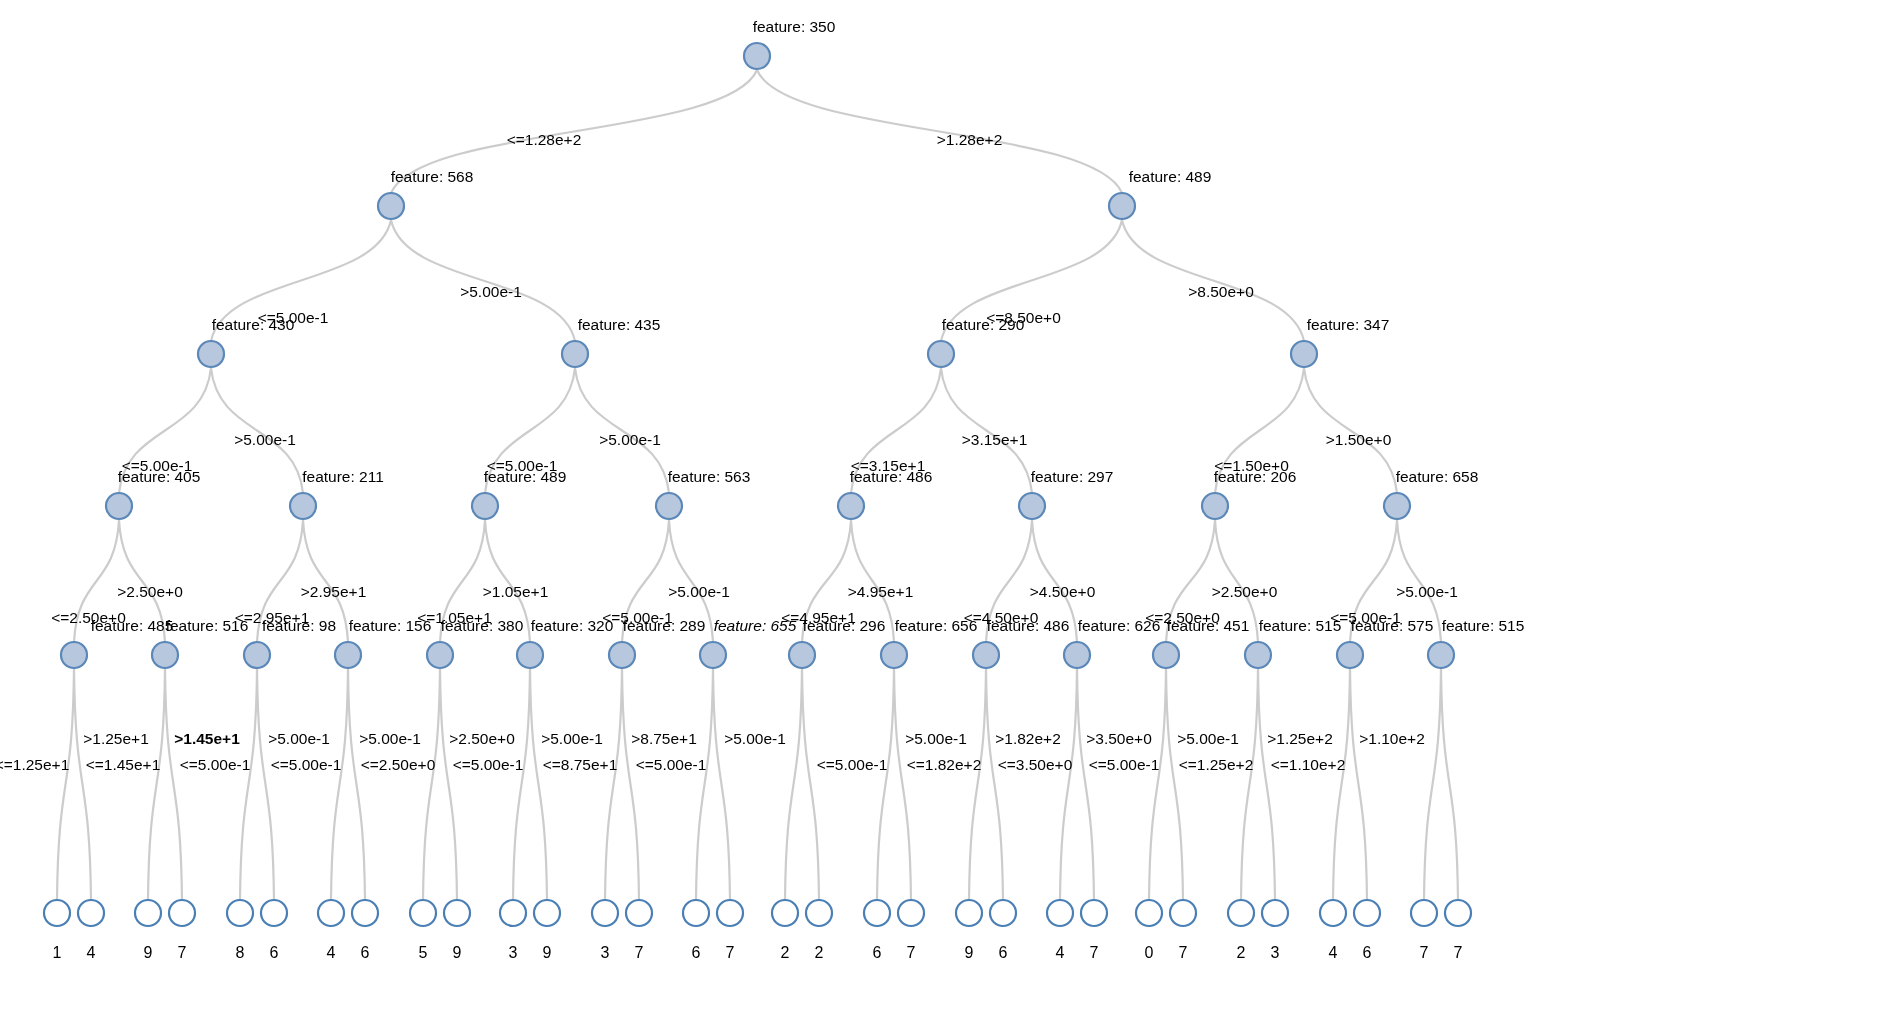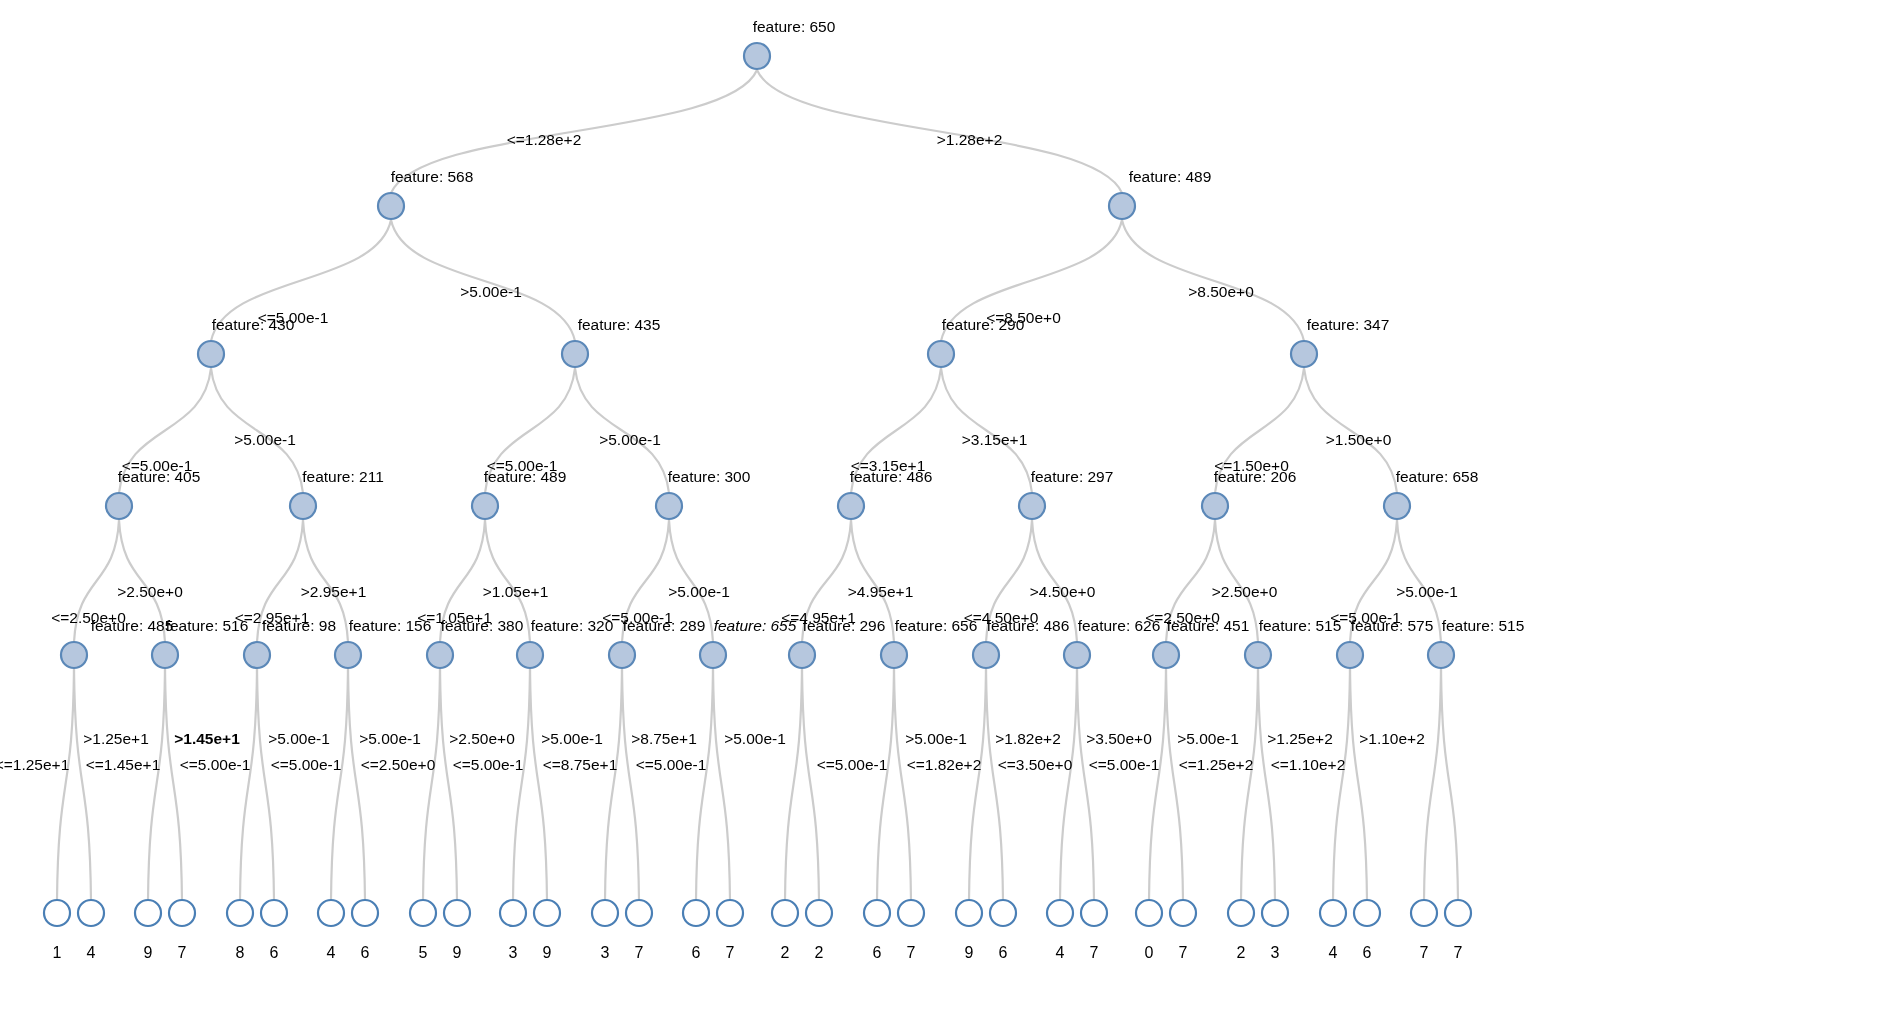--- a/index.html
+++ b/index.html
@@ -197,31 +197,31 @@
       <div class="lbl edge-label" style="left: 944px; top: 765px;">&lt;=1.82e+2</div>
       <div class="lbl edge-label" style="left: 1028px; top: 739px;">&gt;1.82e+2</div>
       <div class="lbl edge-label" style="left: 1035px; top: 765px;">&lt;=3.50e+0</div>
       <div class="lbl edge-label" style="left: 1119px; top: 739px;">&gt;3.50e+0</div>
       <div class="lbl edge-label" style="left: 1124px; top: 765px;">&lt;=5.00e-1</div>
       <div class="lbl edge-label" style="left: 1208px; top: 739px;">&gt;5.00e-1</div>
       <div class="lbl edge-label" style="left: 1216px; top: 765px;">&lt;=1.25e+2</div>
       <div class="lbl edge-label" style="left: 1300px; top: 739px;">&gt;1.25e+2</div>
       <div class="lbl edge-label" style="left: 1308px; top: 765px;">&lt;=1.10e+2</div>
       <div class="lbl edge-label" style="left: 1392px; top: 739px;">&gt;1.10e+2</div>
-      <div class="lbl node-label" style="left: 794px; top: 27px;">feature: 650</div>
+      <div class="lbl node-label" style="left: 794px; top: 27px;">feature: 350</div>
       <div class="lbl node-label" style="left: 432px; top: 177px;">feature: 568</div>
       <div class="lbl node-label" style="left: 1170px; top: 177px;">feature: 489</div>
       <div class="lbl node-label" style="left: 253px; top: 325px;">feature: 430</div>
       <div class="lbl node-label" style="left: 619px; top: 325px;">feature: 435</div>
       <div class="lbl node-label" style="left: 983px; top: 325px;">feature: 290</div>
       <div class="lbl node-label" style="left: 1348px; top: 325px;">feature: 347</div>
       <div class="lbl node-label" style="left: 159px; top: 477px;">feature: 405</div>
       <div class="lbl node-label" style="left: 343px; top: 477px;">feature: 211</div>
       <div class="lbl node-label" style="left: 525px; top: 477px;">feature: 489</div>
-      <div class="lbl node-label" style="left: 709px; top: 477px;">feature: 300</div>
+      <div class="lbl node-label" style="left: 709px; top: 477px;">feature: 563</div>
       <div class="lbl node-label" style="left: 891px; top: 477px;">feature: 486</div>
       <div class="lbl node-label" style="left: 1072px; top: 477px;">feature: 297</div>
       <div class="lbl node-label" style="left: 1255px; top: 477px;">feature: 206</div>
       <div class="lbl node-label" style="left: 1437px; top: 477px;">feature: 658</div>
       <div class="lbl node-label" style="left: 116px; top: 626px; padding-left: 32px;">feature: 485</div>
       <div class="lbl node-label" style="left: 207px; top: 626px;">feature: 516</div>
       <div class="lbl node-label" style="left: 299px; top: 626px;">feature: 98</div>
       <div class="lbl node-label" style="left: 390px; top: 626px;">feature: 156</div>
       <div class="lbl node-label" style="left: 482px; top: 626px;">feature: 380</div>
       <div class="lbl node-label" style="left: 572px; top: 626px;">feature: 320</div>

